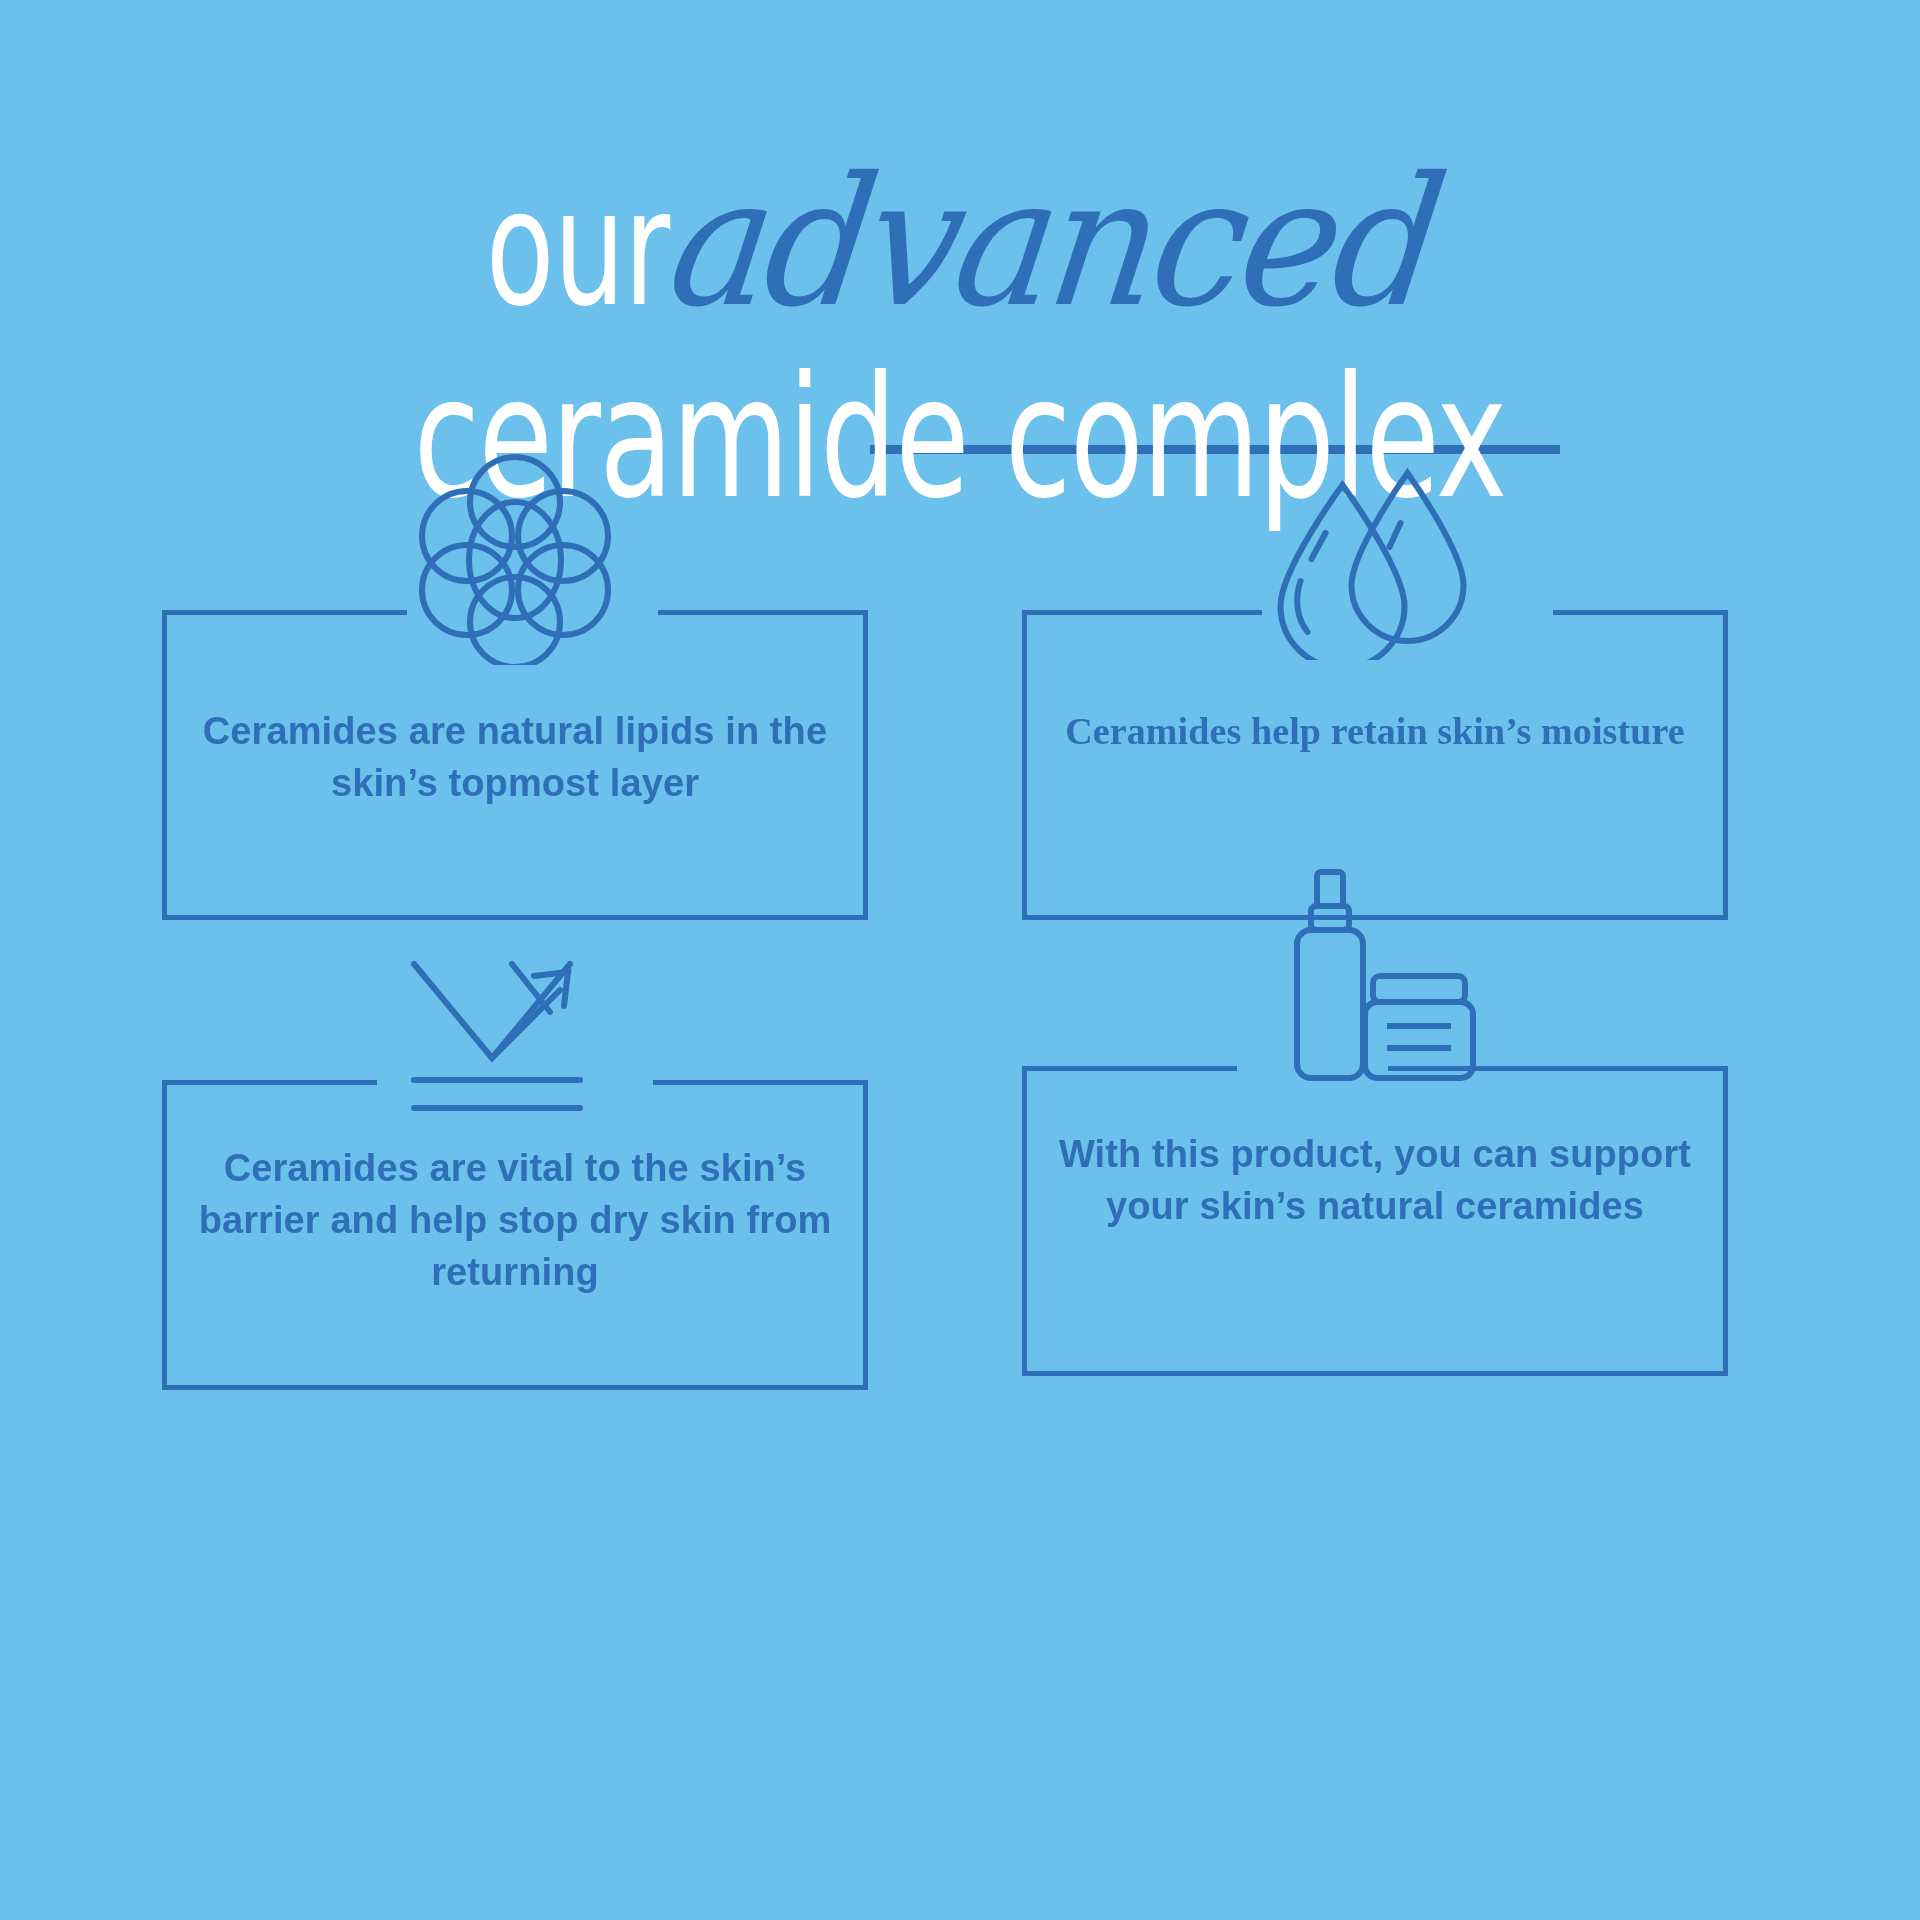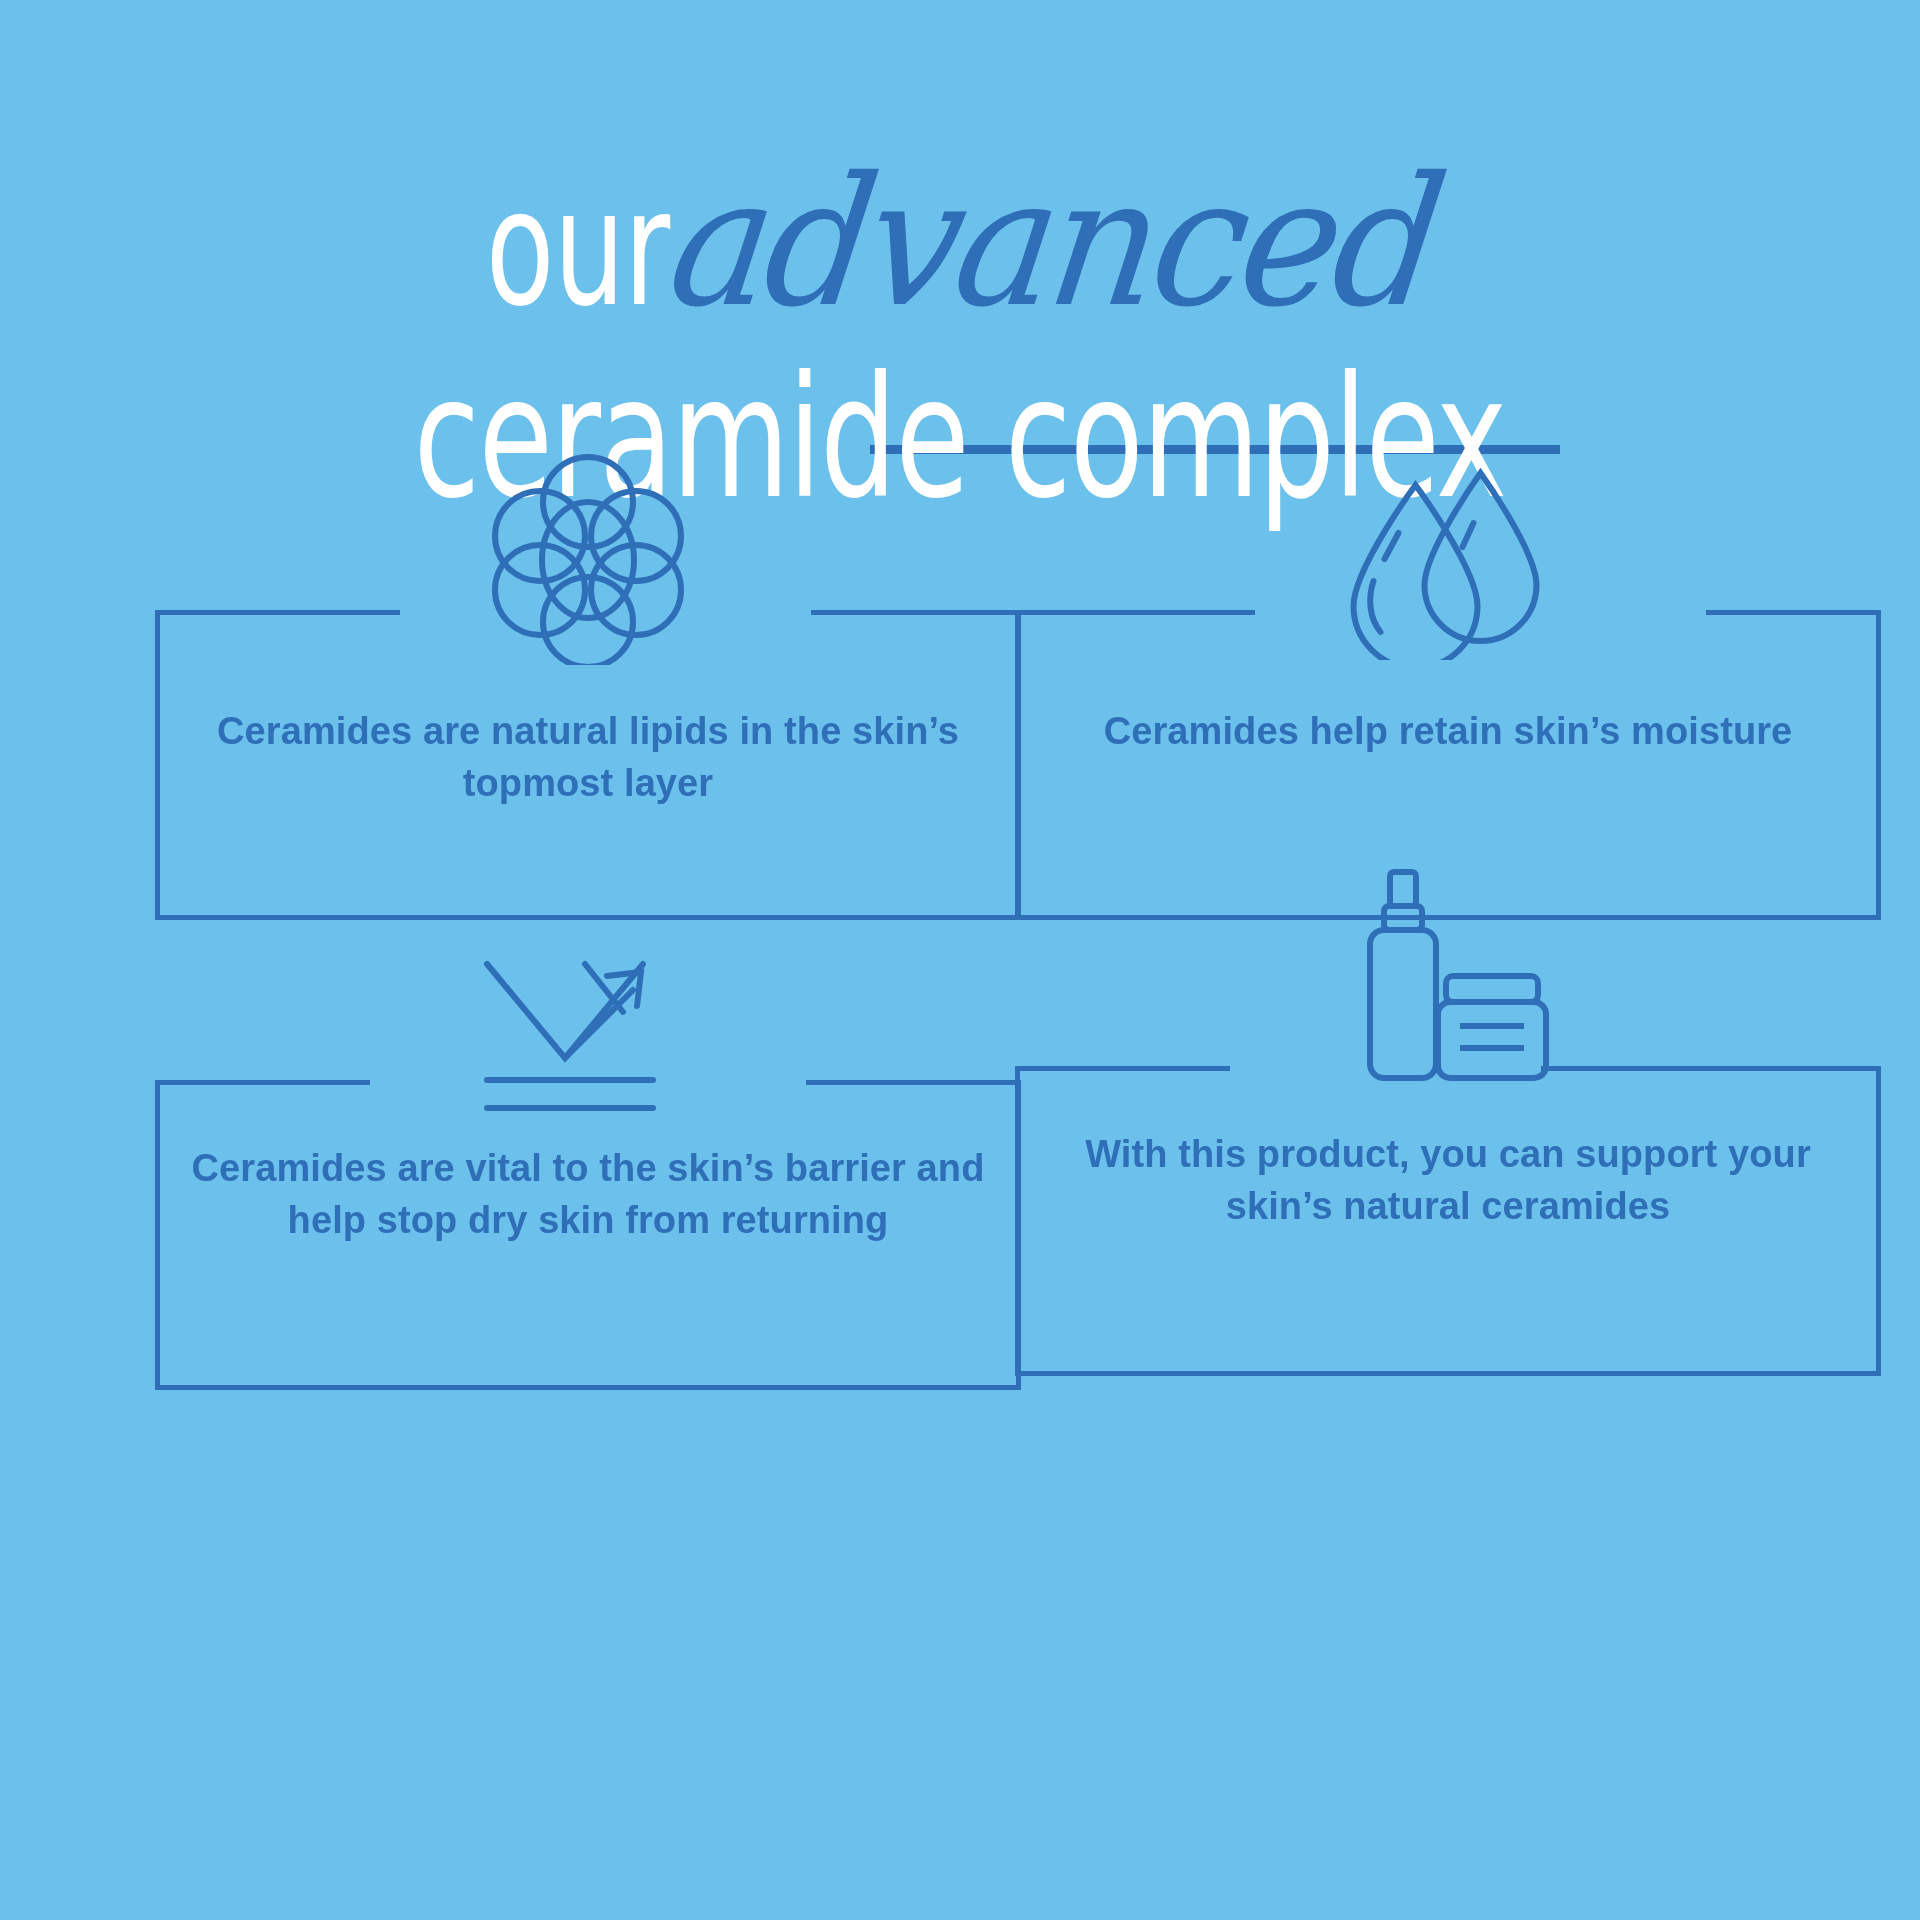--- a/index.html
+++ b/index.html
@@ -72,25 +72,26 @@
   }
 
   
   #cards-grid {
     position:absolute;
     left:155px; top:610px;
     width:1650px; height:850px;
   }
   .card {
     position:absolute;
-    width:866px;
+    width:706px;
     height:310px;
+    margin-left:7px;
   }
   .card.c0 { left:0;    top:0;   }
-  .card.c1 { left:860px; top:0;   }
+  .card.c1 { left:860px; top:0;font-family:Liberation Serif, serif;   }
   .card.c2 { left:0;    top:470px; }
   .card.c3 { left:860px; top:456px; }
   .card.c2, .card.c3 { height:310px;padding-left:18px; }
 
   
   .brd { position:absolute; background:#2E6FB7; }
   .brd-left   { left:0;  top:0;    width:5px;  height:100%; }
   .brd-right  { right:0; top:0;    width:5px;  height:100%; }
   .brd-bottom { left:0;  bottom:0; width:100%; height:5px; }
   .brd-top-l  { left:0;  top:0;    height:5px; }

